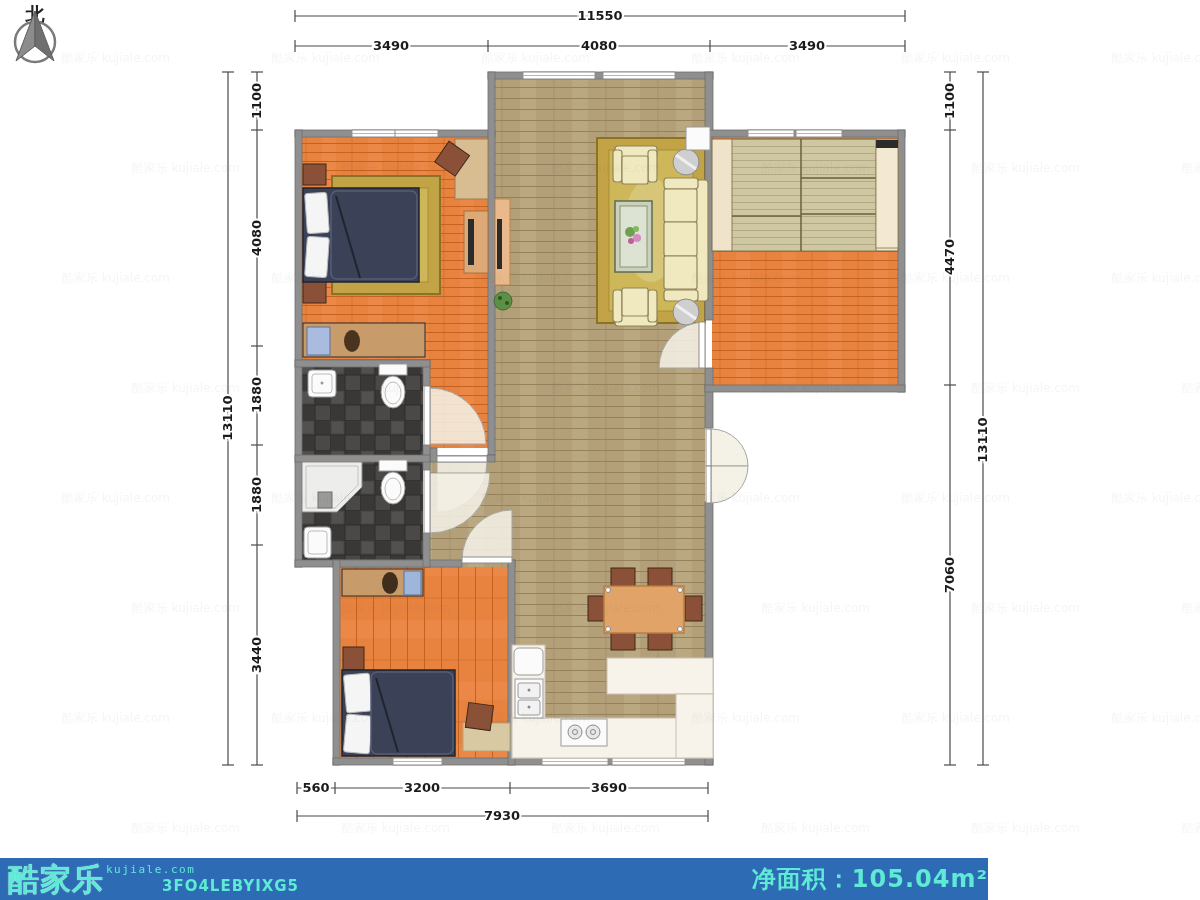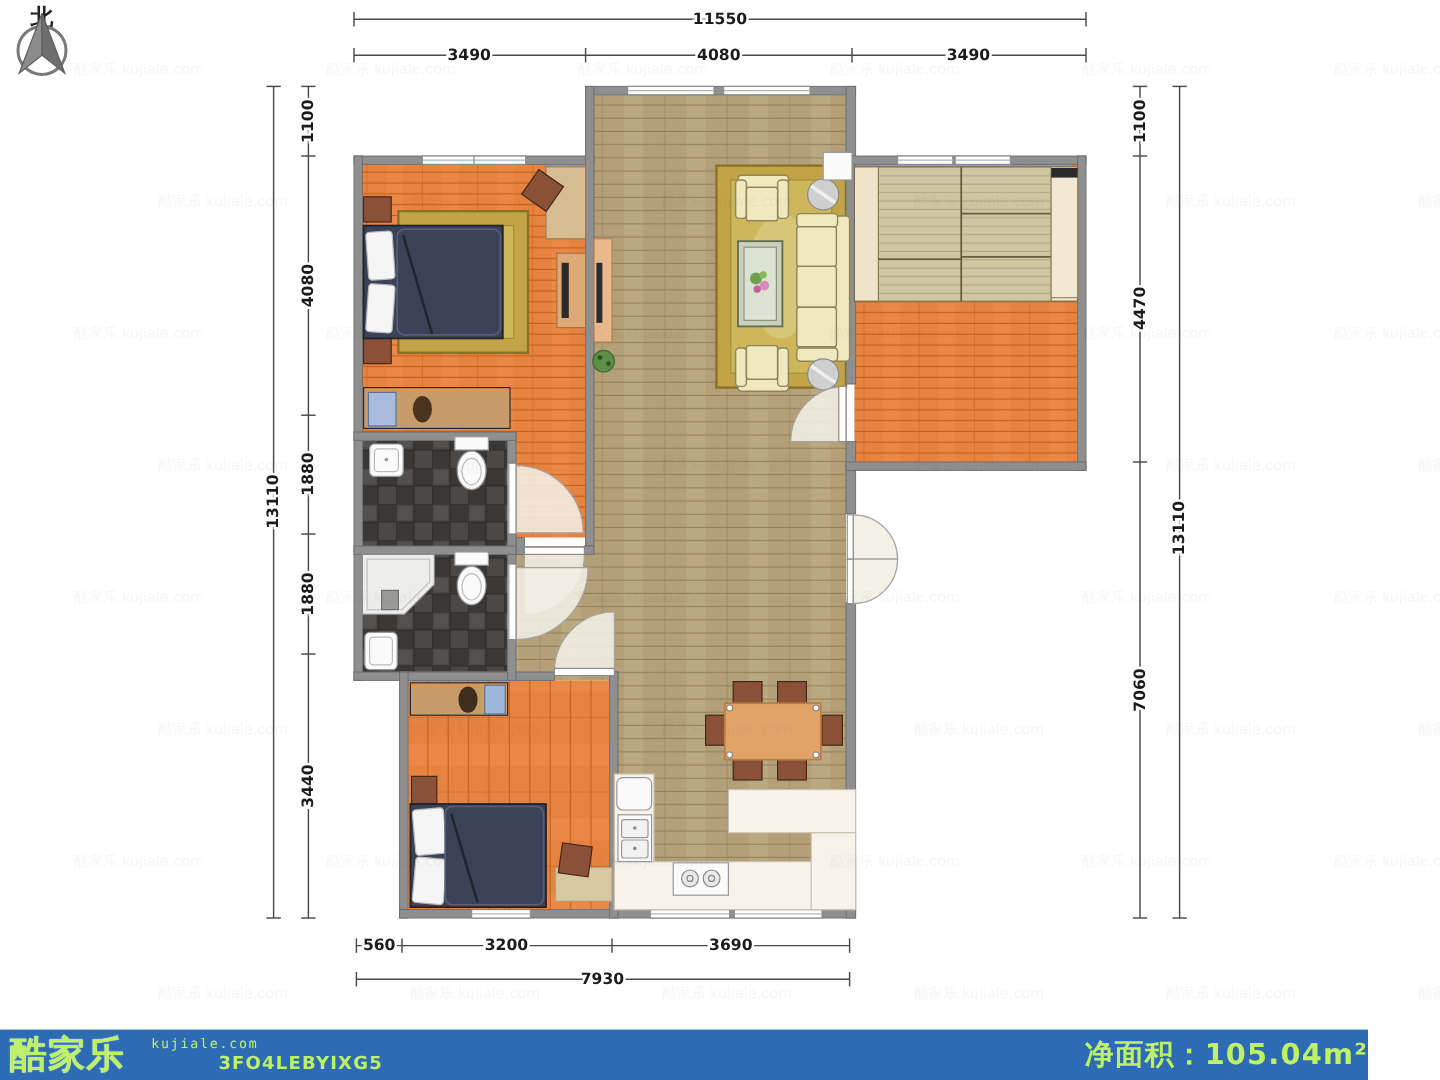--- a/index.html
+++ b/index.html
@@ -19,26 +19,26 @@
   .leaf{fill:#ffffff;stroke:#8d8d8d;stroke-width:1;}
   .po{fill:var(--floor-orange);} .pol{stroke:var(--floor-orange-line);stroke-width:1;}
   .pl{fill:var(--floor-living);} .pll{stroke:var(--floor-living-line);stroke-width:1;}
   .furn-cream{fill:var(--sofa);stroke:var(--sofa-edge);stroke-width:1.2;}
   .white-fix{fill:#fbfbfb;stroke:#999;stroke-width:1;}
   .brown{fill:var(--chair-brown);stroke:#42291a;stroke-width:1;}
   
   #watermarks{position:absolute;left:0;top:0;width:1200px;height:858px;pointer-events:none;overflow:hidden;}
   #watermarks span{position:absolute;font-size:12px;color:#555;opacity:.055;white-space:nowrap;}
   
-  #footer{position:absolute;left:0;bottom:0;width:1140px;height:42px;background:var(--footer);
-    display:flex;align-items:center;justify-content:space-between;color:#bef264;}
+  #footer{position:absolute;left:0;bottom:0;width:988px;height:42px;background:var(--footer);
+    display:flex;align-items:center;justify-content:space-between;color:#5eead4;}
   #footer .left{display:flex;align-items:center;padding-left:8px;}
   .brand{font-size:31px;font-weight:bold;line-height:1;letter-spacing:1px;
     font-family:"DejaVu Sans",sans-serif;text-shadow:0 0 1px #fff;}
-  .sub{margin-left:22px;display:flex;flex-direction:column;}
+  .sub{margin-left:2px;display:flex;flex-direction:column;}
   .domain{font-family:"DejaVu Sans Mono","Liberation Mono",monospace;font-size:11px;letter-spacing:1.5px;}
   .code{font-size:15px;font-weight:bold;letter-spacing:1px;margin-left:56px;margin-top:1px;}
   .area{font-size:24px;font-weight:bold;letter-spacing:1px;}
 </style>
 </head>
 <body>
 
 <div id="stage">
 
 <svg id="plan-svg" width="1200" height="858" viewBox="0 0 1200 858">

